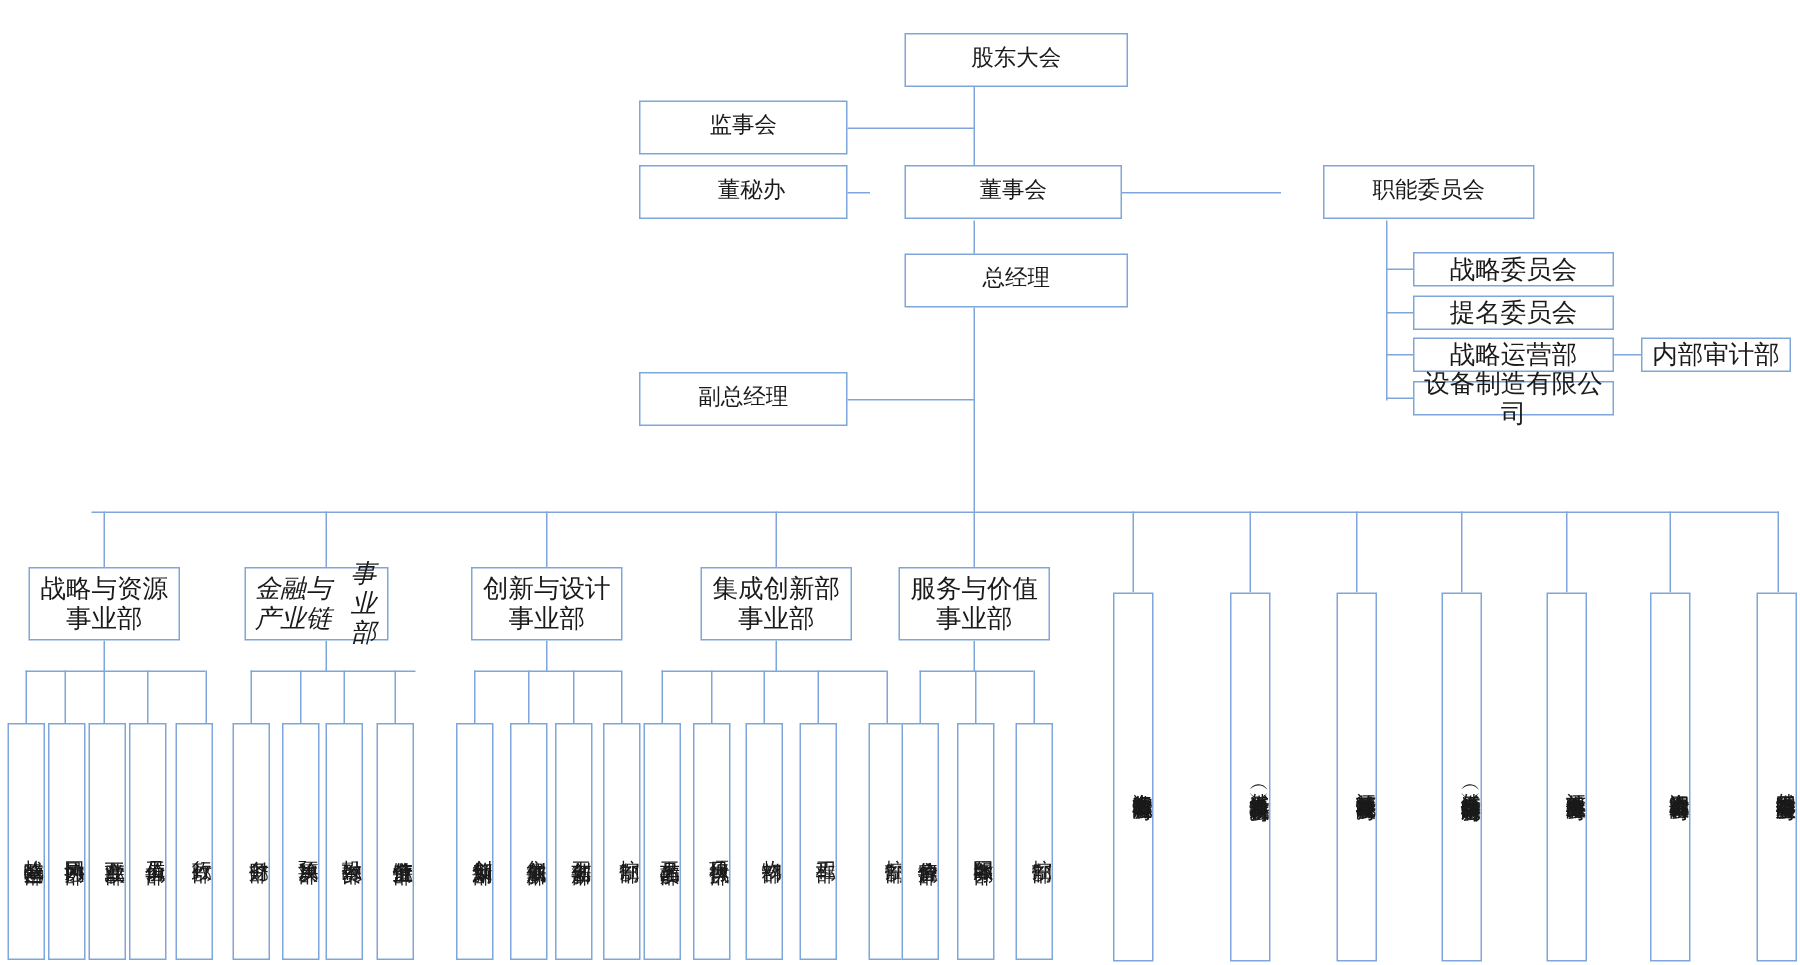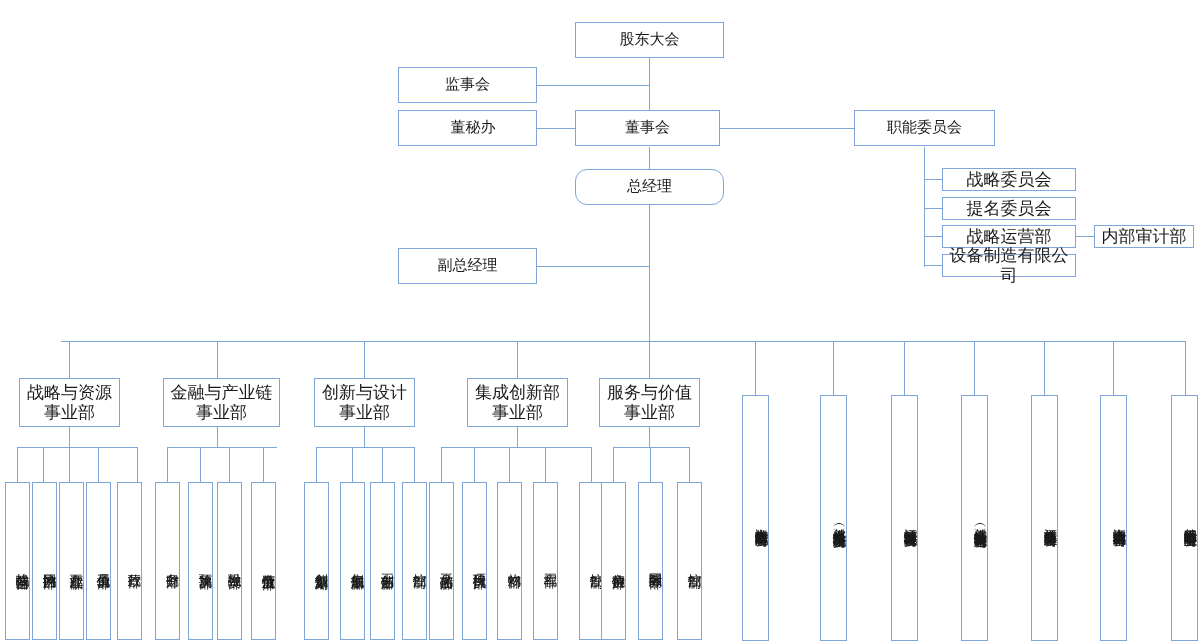--- a/index.html
+++ b/index.html
@@ -16,21 +16,21 @@
     border:1px solid #7EA6D8;
     background:#ffffff;
     color:#1a1a1a;
     display:flex;
     align-items:center;
     justify-content:center;
     text-align:center;
     line-height:1.15;
     z-index:3;
   }
-  .box.h{font-size:15px;}
+  .box.h{font-size:15px;margin-left:28px;}
   .box.h2{font-size:17px;}
   
   .box.v{
     writing-mode:vertical-rl;
     text-orientation:upright;
     font-size:13px;
     letter-spacing:0.5px;
     padding-top:6px;
     align-items:flex-start;
     justify-content:center;
@@ -127,35 +127,35 @@
   <div class="box h" style="left:575px;top:22px;width:149px;height:36px;">股东大会</div>
 
   <div class="box h" style="left:398px;top:67px;width:139px;height:36px;">监事会</div>
 
   <div class="box h" style="left:398px;top:110px;width:139px;height:36px;padding-left:11px;">董秘办</div>
 
   <div class="box h" style="left:575px;top:110px;width:145px;height:36px;">董事会</div>
 
   <div class="box h" style="left:854px;top:110px;width:141px;height:36px;">职能委员会</div>
 
-  <div class="box h" style="left:575px;top:169px;width:149px;height:36px;border-radius:12px;">总经理</div>
+  <div class="box h" style="left:575px;top:169px;width:149px;height:36px;">总经理</div>
 
   <div class="box h" style="left:398px;top:248px;width:139px;height:36px;">副总经理</div>
 
   <div class="box h2" style="left:942px;top:168px;width:134px;height:23px;">战略委员会</div>
   <div class="box h2" style="left:942px;top:197px;width:134px;height:23px;">提名委员会</div>
   <div class="box h2" style="left:942px;top:225px;width:134px;height:23px;">战略运营部</div>
   <div class="box h2" style="left:942px;top:254px;width:134px;height:23px;">设备制造有限公司</div>
   <div class="box h2" style="left:1094px;top:225px;width:100px;height:23px;">内部审计部</div>
 
   <div class="box h2" style="left:19px;top:378px;width:101px;height:49px;flex-direction:column;">
     <span>战略与资源</span>
     <span>事业部</span>
   </div>
-  <div class="box h2" style="left:163px;top:378px;width:117px;height:49px;flex-direction:column;">
+  <div class="box h2" style="left:163px;top:378px;width:96px;height:49px;flex-direction:row;font-style:italic;">
     <span>金融与产业链</span>
     <span>事业部</span>
   </div>
   <div class="box h2" style="left:314px;top:378px;width:101px;height:49px;flex-direction:column;">
     <span>创新与设计</span>
     <span>事业部</span>
   </div>
   <div class="box h2" style="left:467px;top:378px;width:101px;height:49px;flex-direction:column;">
     <span>集成创新部</span>
     <span>事业部</span>

